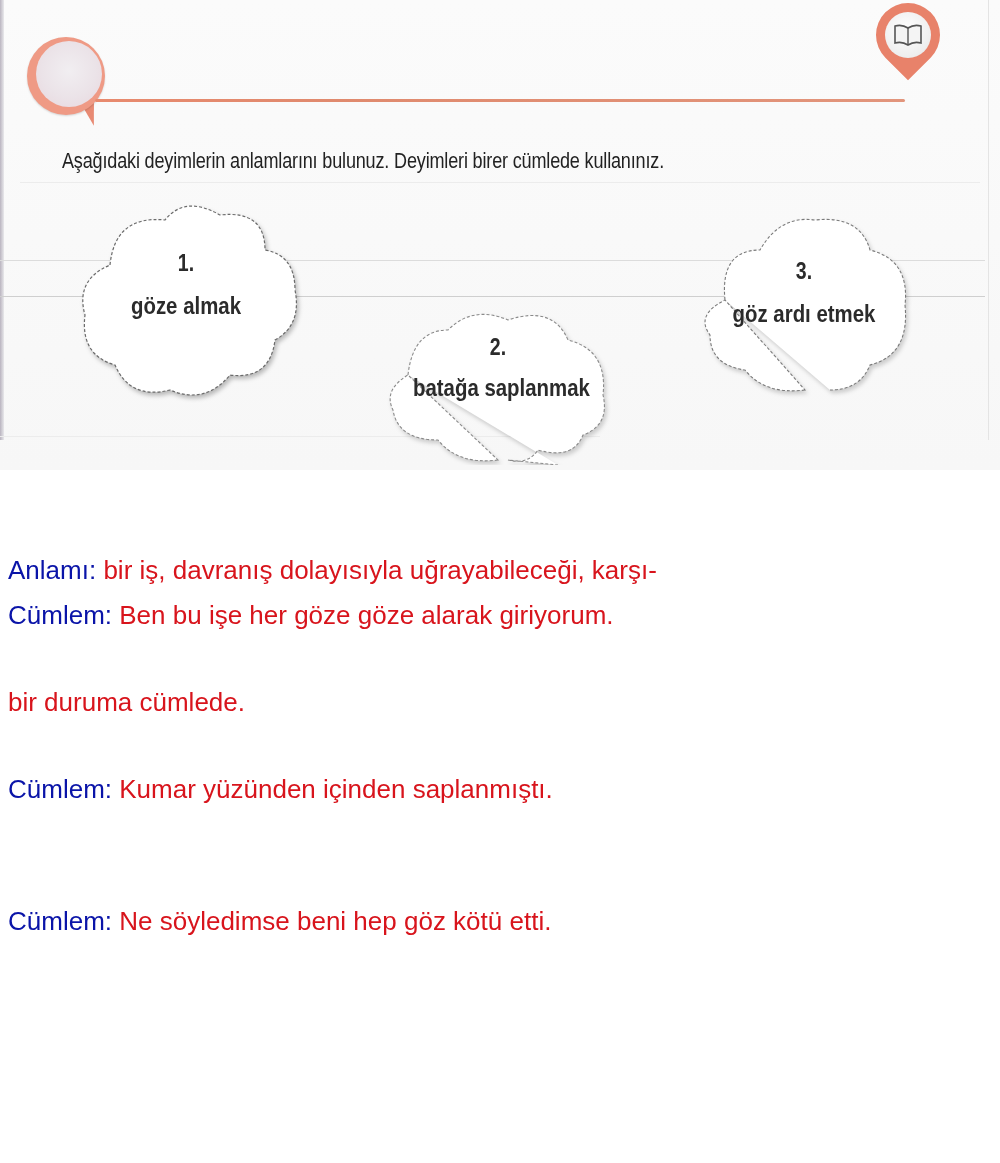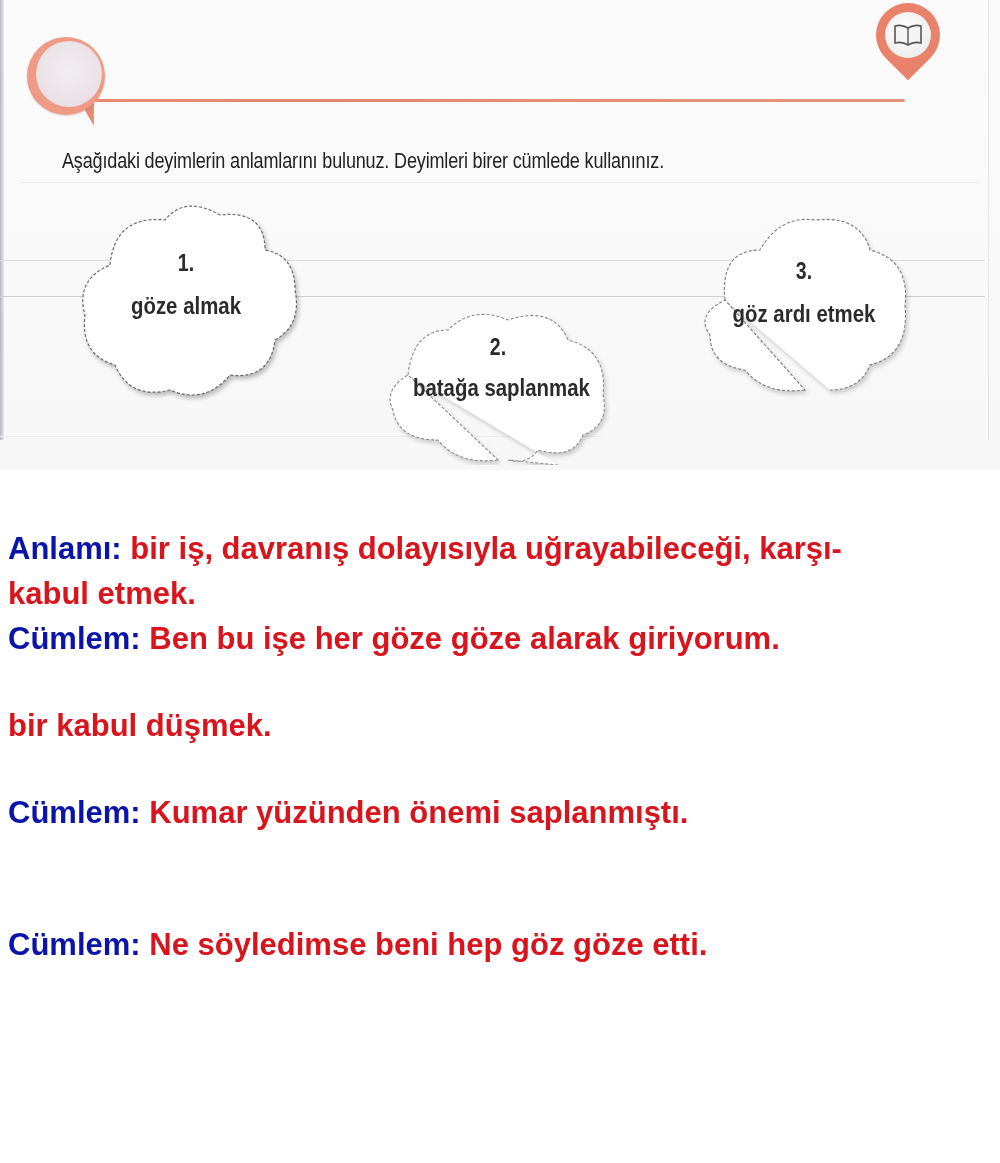--- a/index.html
+++ b/index.html
@@ -10,21 +10,21 @@
   .header-line { position:absolute; left:95px; top:99px; width:810px; height:3px; background:linear-gradient(90deg,#e88a6e 0%,#e08a6e 30%,#e2957c 100%); border-radius:2px; }
   .badge-left { position:absolute; left:27px; top:37px; width:78px; height:78px; border-radius:50%; background:#ef9a85; box-shadow:0 1px 2px rgba(0,0,0,.15); }
   .badge-left::after { content:""; position:absolute; left:9px; top:4px; width:66px; height:66px; border-radius:50%; background:radial-gradient(circle at 50% 45%, #f1eef1 0%, #ebe3e8 55%, #e8d6dd 100%); }
   .badge-left-tail { position:absolute; left:85px; top:104px; width:0; height:0; border-left:6px solid transparent; border-right:6px solid transparent; border-top:22px solid #e88a73; transform:rotate(-15deg); }
   .pin { position:absolute; left:876px; top:3px; width:64px; height:64px; border-radius:50% 50% 50% 0; transform:rotate(-45deg); background:#e8826a; }
   .pin-inner { position:absolute; left:885px; top:12px; width:46px; height:46px; border-radius:50%; background:radial-gradient(circle at 45% 40%, #ffffff 0%, #eeeeee 70%, #dcdcdc 100%); display:flex; align-items:center; justify-content:center; }
   .instruction { position:absolute; left:62px; top:148px; font-family:"Liberation Sans", sans-serif; font-size:22px; color:#222; transform:scaleX(0.82); transform-origin:left top; white-space:nowrap; letter-spacing:-0.2px; }
   .rule { position:absolute; height:1px; background:#dcdcdc; }
   .cloud { position:absolute; }
   .cloud-label { position:absolute; font-family:"Liberation Sans", sans-serif; font-weight:bold; color:#2b2b2b; text-align:center; white-space:nowrap; transform:scaleX(0.85); }
-  .answers { position:absolute; left:8px; top:526px; width:990px; font-family:"Liberation Sans", sans-serif; font-weight:bold; font-size:31px; line-height:45px; }
+  .answers { position:absolute; left:8px; top:548px; width:990px; font-family:"Liberation Sans", sans-serif; font-weight:normal; font-size:26px; line-height:45px; }
   .k { color:#0a14a8; }
   .v { color:#d8141c; }
   .block { margin:0; }
   .gap1 { height:42px; }
   .gap2 { height:42px; }
   .gap3 { height:87px; }
 </style>
 </head>
 <body>
 
@@ -64,26 +64,25 @@
 
 <svg class="cloud" style="left:685px;top:205px;" width="235" height="200" viewBox="0 0 235 200">
   <path d="M40 95 Q35 45 75 45 Q95 10 130 15 Q175 10 185 45 Q225 55 220 100 Q225 150 185 160 Q175 185 145 185 M120 185 Q80 190 60 165 Q25 160 25 130 Q10 110 40 95 Z" fill="#ffffff" stroke="#7a7a7a" stroke-width="1.1" stroke-dasharray="3 2" style="filter:drop-shadow(2px 3px 2px rgba(0,0,0,.18));"></path>
 </svg>
 <div class="cloud-label" style="left:784px;top:258px;width:40px;font-size:23px;">3.</div>
 <div class="cloud-label" style="left:719px;top:300px;width:170px;font-size:24px;">göz ardı etmek</div>
 
 <div class="answers">
   <div class="block">
     <div><span class="k">Anlamı:</span> <span class="v">bir iş, davranış dolayısıyla uğrayabileceği, karşı-</span></div>
-    <div class="v">kabul etmek.</div>
     <div><span class="k">Cümlem:</span> <span class="v">Ben bu işe her göze göze alarak giriyorum.</span></div>
   </div>
   <div class="gap1"></div>
   <div class="block">
-    <div class="v">bir kabul düşmek.</div>
+    <div class="v">bir duruma cümlede.</div>
     <div class="gap2"></div>
-    <div><span class="k">Cümlem:</span> <span class="v">Kumar yüzünden önemi saplanmıştı.</span></div>
+    <div><span class="k">Cümlem:</span> <span class="v">Kumar yüzünden içinden saplanmıştı.</span></div>
   </div>
   <div class="gap3"></div>
   <div class="block">
-    <div><span class="k">Cümlem:</span> <span class="v">Ne söyledimse beni hep göz göze etti.</span></div>
+    <div><span class="k">Cümlem:</span> <span class="v">Ne söyledimse beni hep göz kötü etti.</span></div>
   </div>
 </div>
 
 </body></html>

